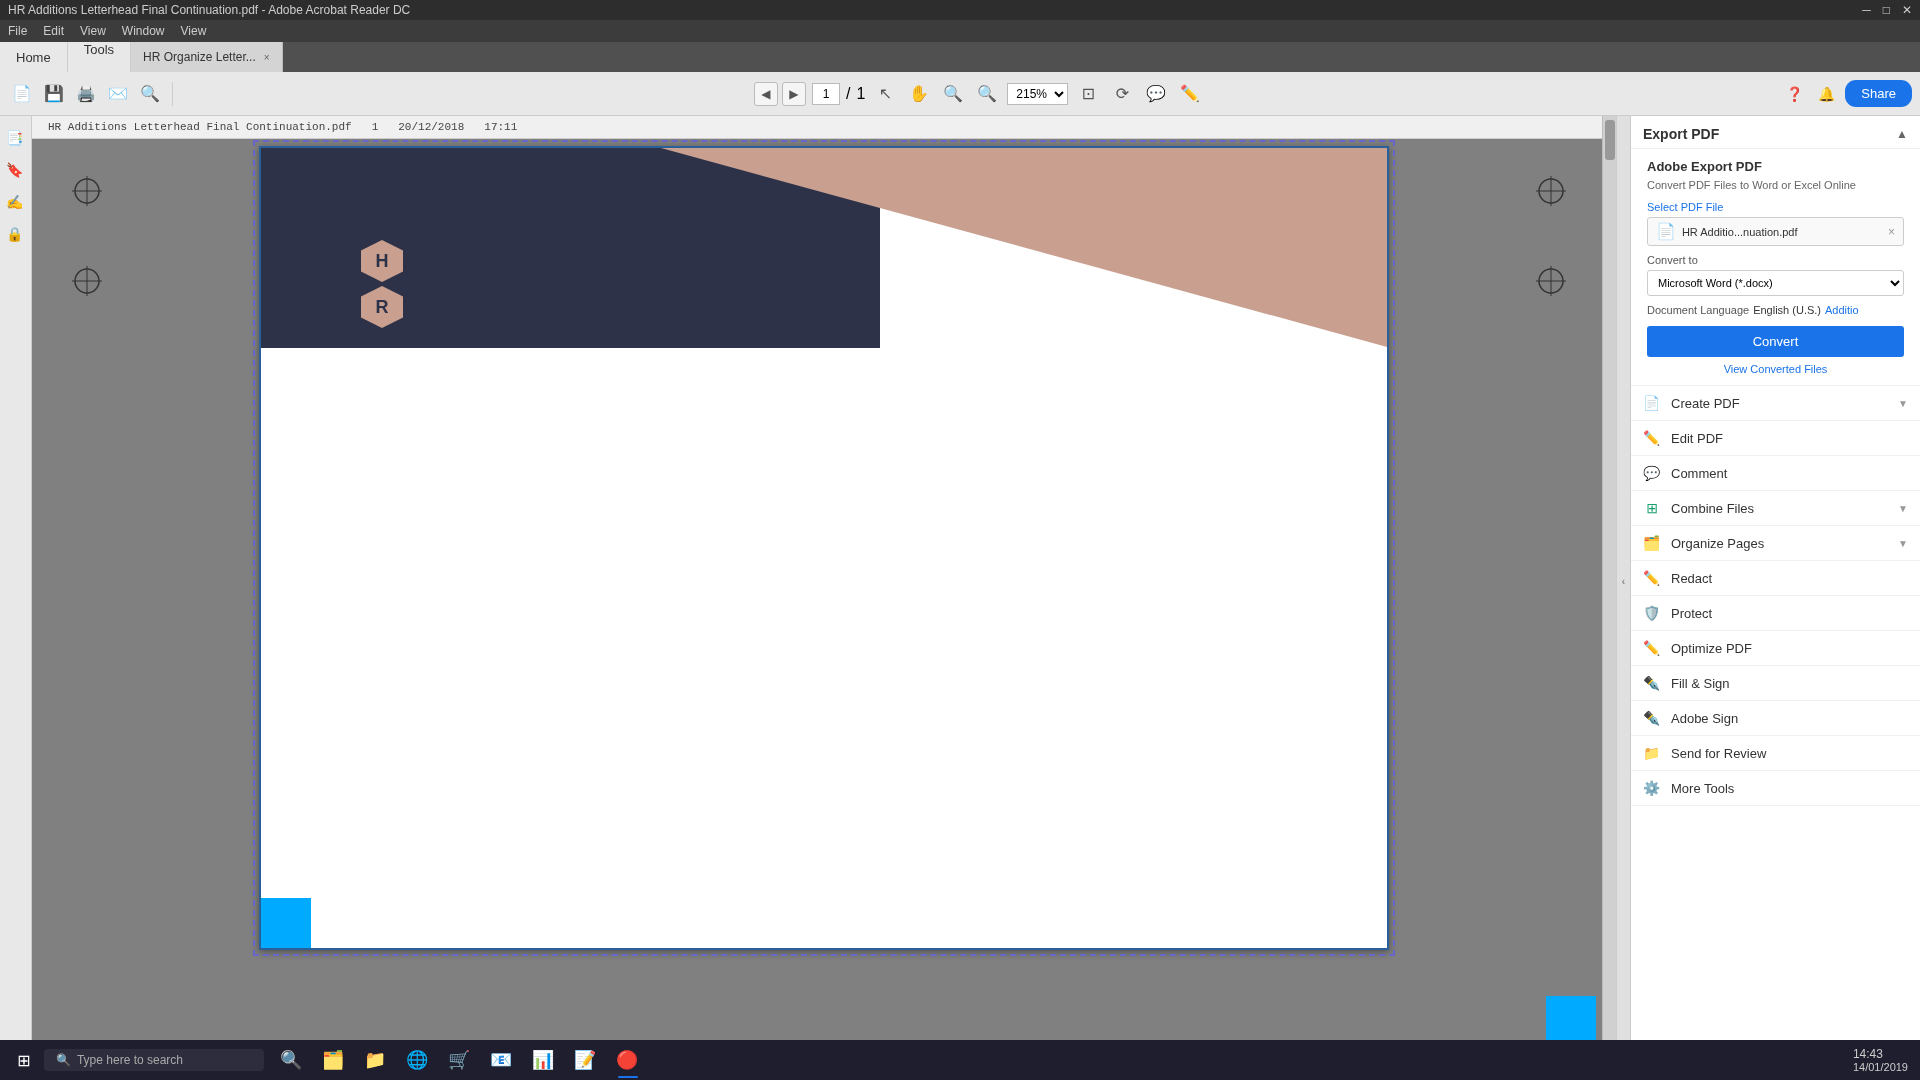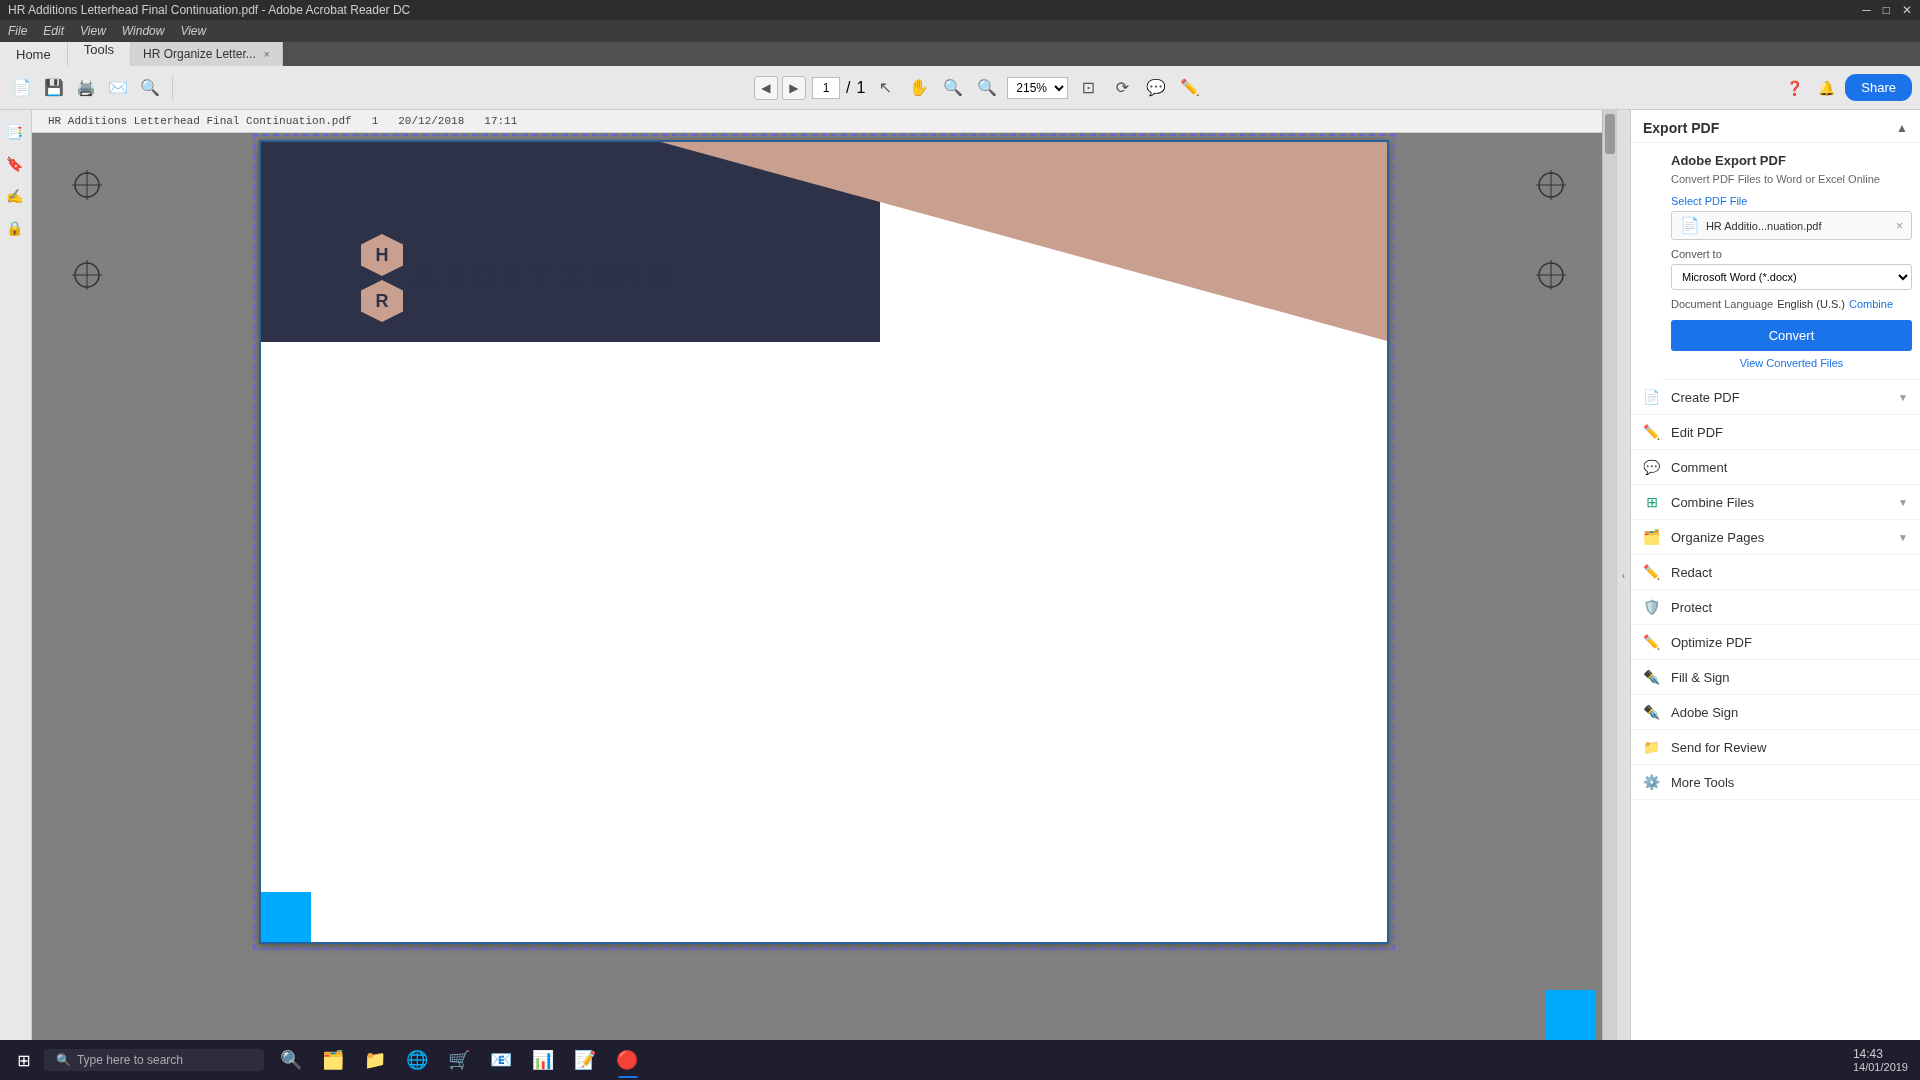--- a/index.html
+++ b/index.html
@@ -22,28 +22,27 @@
     
     #menubar {
       background: #3c3c3c;
       color: #ccc;
       height: 22px;
       display: flex;
       align-items: center;
       padding: 0 8px;
       font-size: 12px;
       gap: 16px;
-      font-style: italic;
     }
     #menubar span { cursor: pointer; }
 
     
     #tabbar {
       background: #505050;
-      height: 24px;
+      height: 30px;
       display: flex;
       align-items: stretch;
       padding: 0;
       border-radius: 15px;
     }
     .tab-home {
       background: #e8e8e8;
       color: #333;
       padding: 0 16px;
       display: flex;
@@ -200,23 +199,22 @@
       color: #333;
     }
     #right-panel-header .panel-collapse {
       font-size: 12px;
       color: #666;
       cursor: pointer;
     }
 
     
     .export-section {
-      padding: 10px 8px;
+      padding: 10px 16px;
       border-bottom: 1px solid #eee;
-      margin-left: 32px;
     }
     .export-section-title {
       font-size: 13px;
       font-weight: 600;
       color: #333;
       margin-bottom: 4px;
     }
     .export-description {
       font-size: 11px;
       color: #666;
@@ -679,21 +677,21 @@
       </div>
 
       <div class="convert-label">Convert to</div>
       <select class="convert-select">
         <option>Microsoft Word (*.docx)</option>
       </select>
 
       <div class="doc-lang-row">
         <span class="doc-lang-label">Document Language</span>
         <span class="doc-lang-value">English (U.S.)</span>
-        <span class="doc-lang-change">Combine</span>
+        <span class="doc-lang-change">Additio</span>
       </div>
 
       <button class="convert-btn">
         <span>Convert</span>
       </button>
       <div class="view-converted">View Converted Files</div>
     </div>
 
     <div>
 

